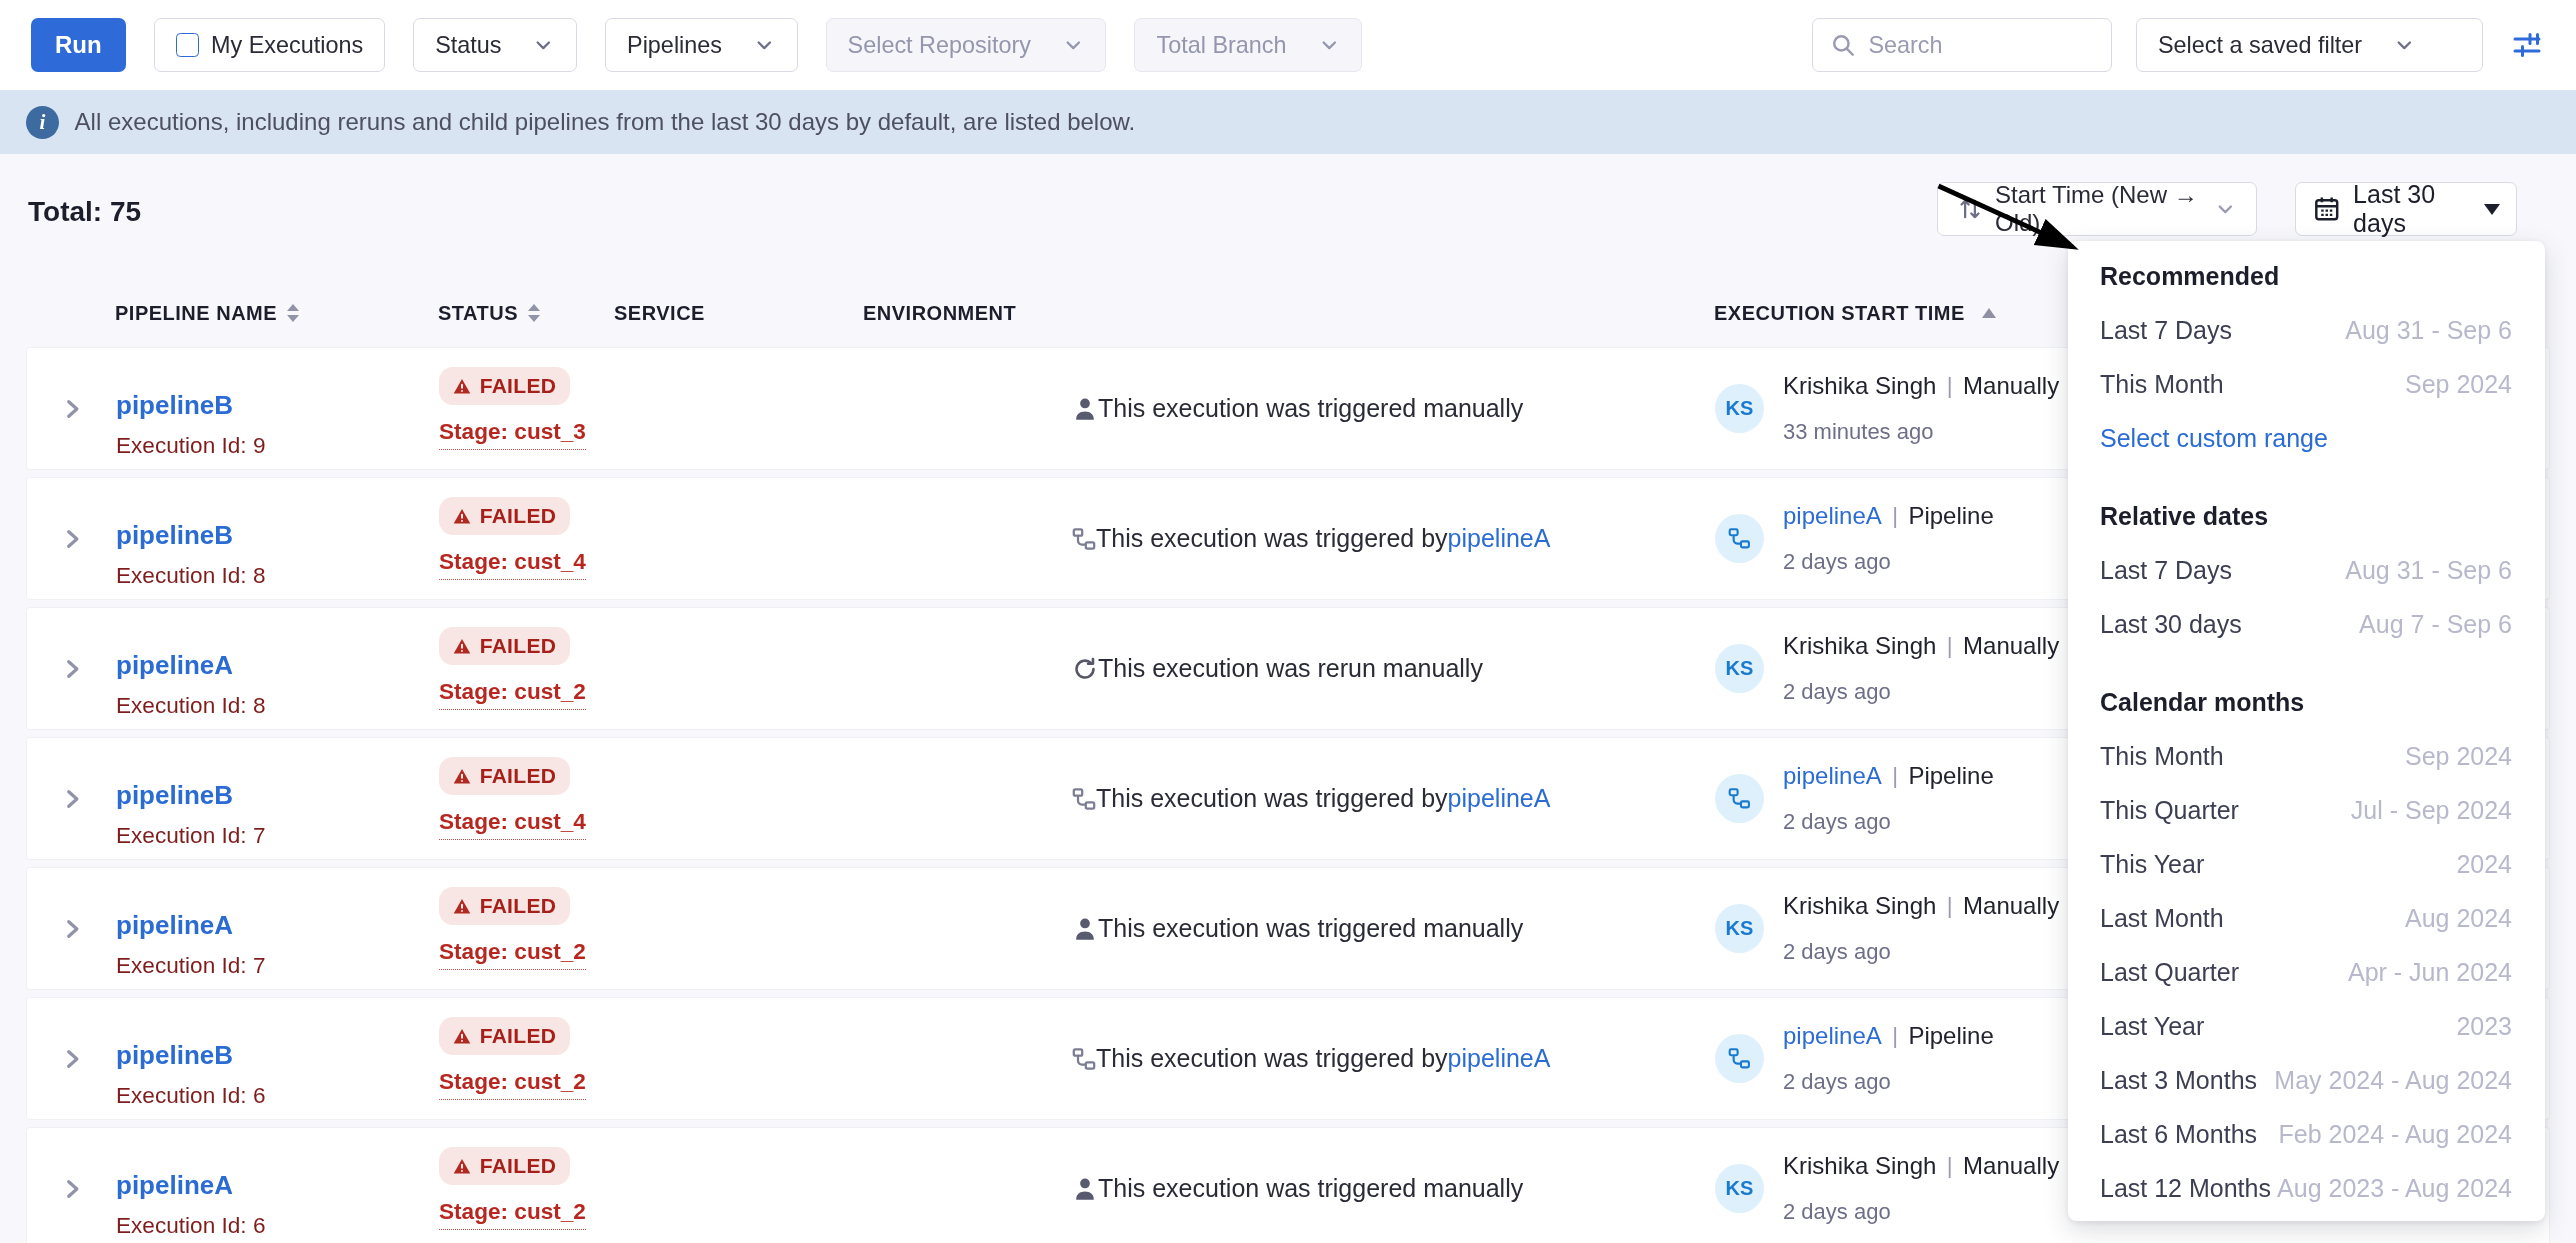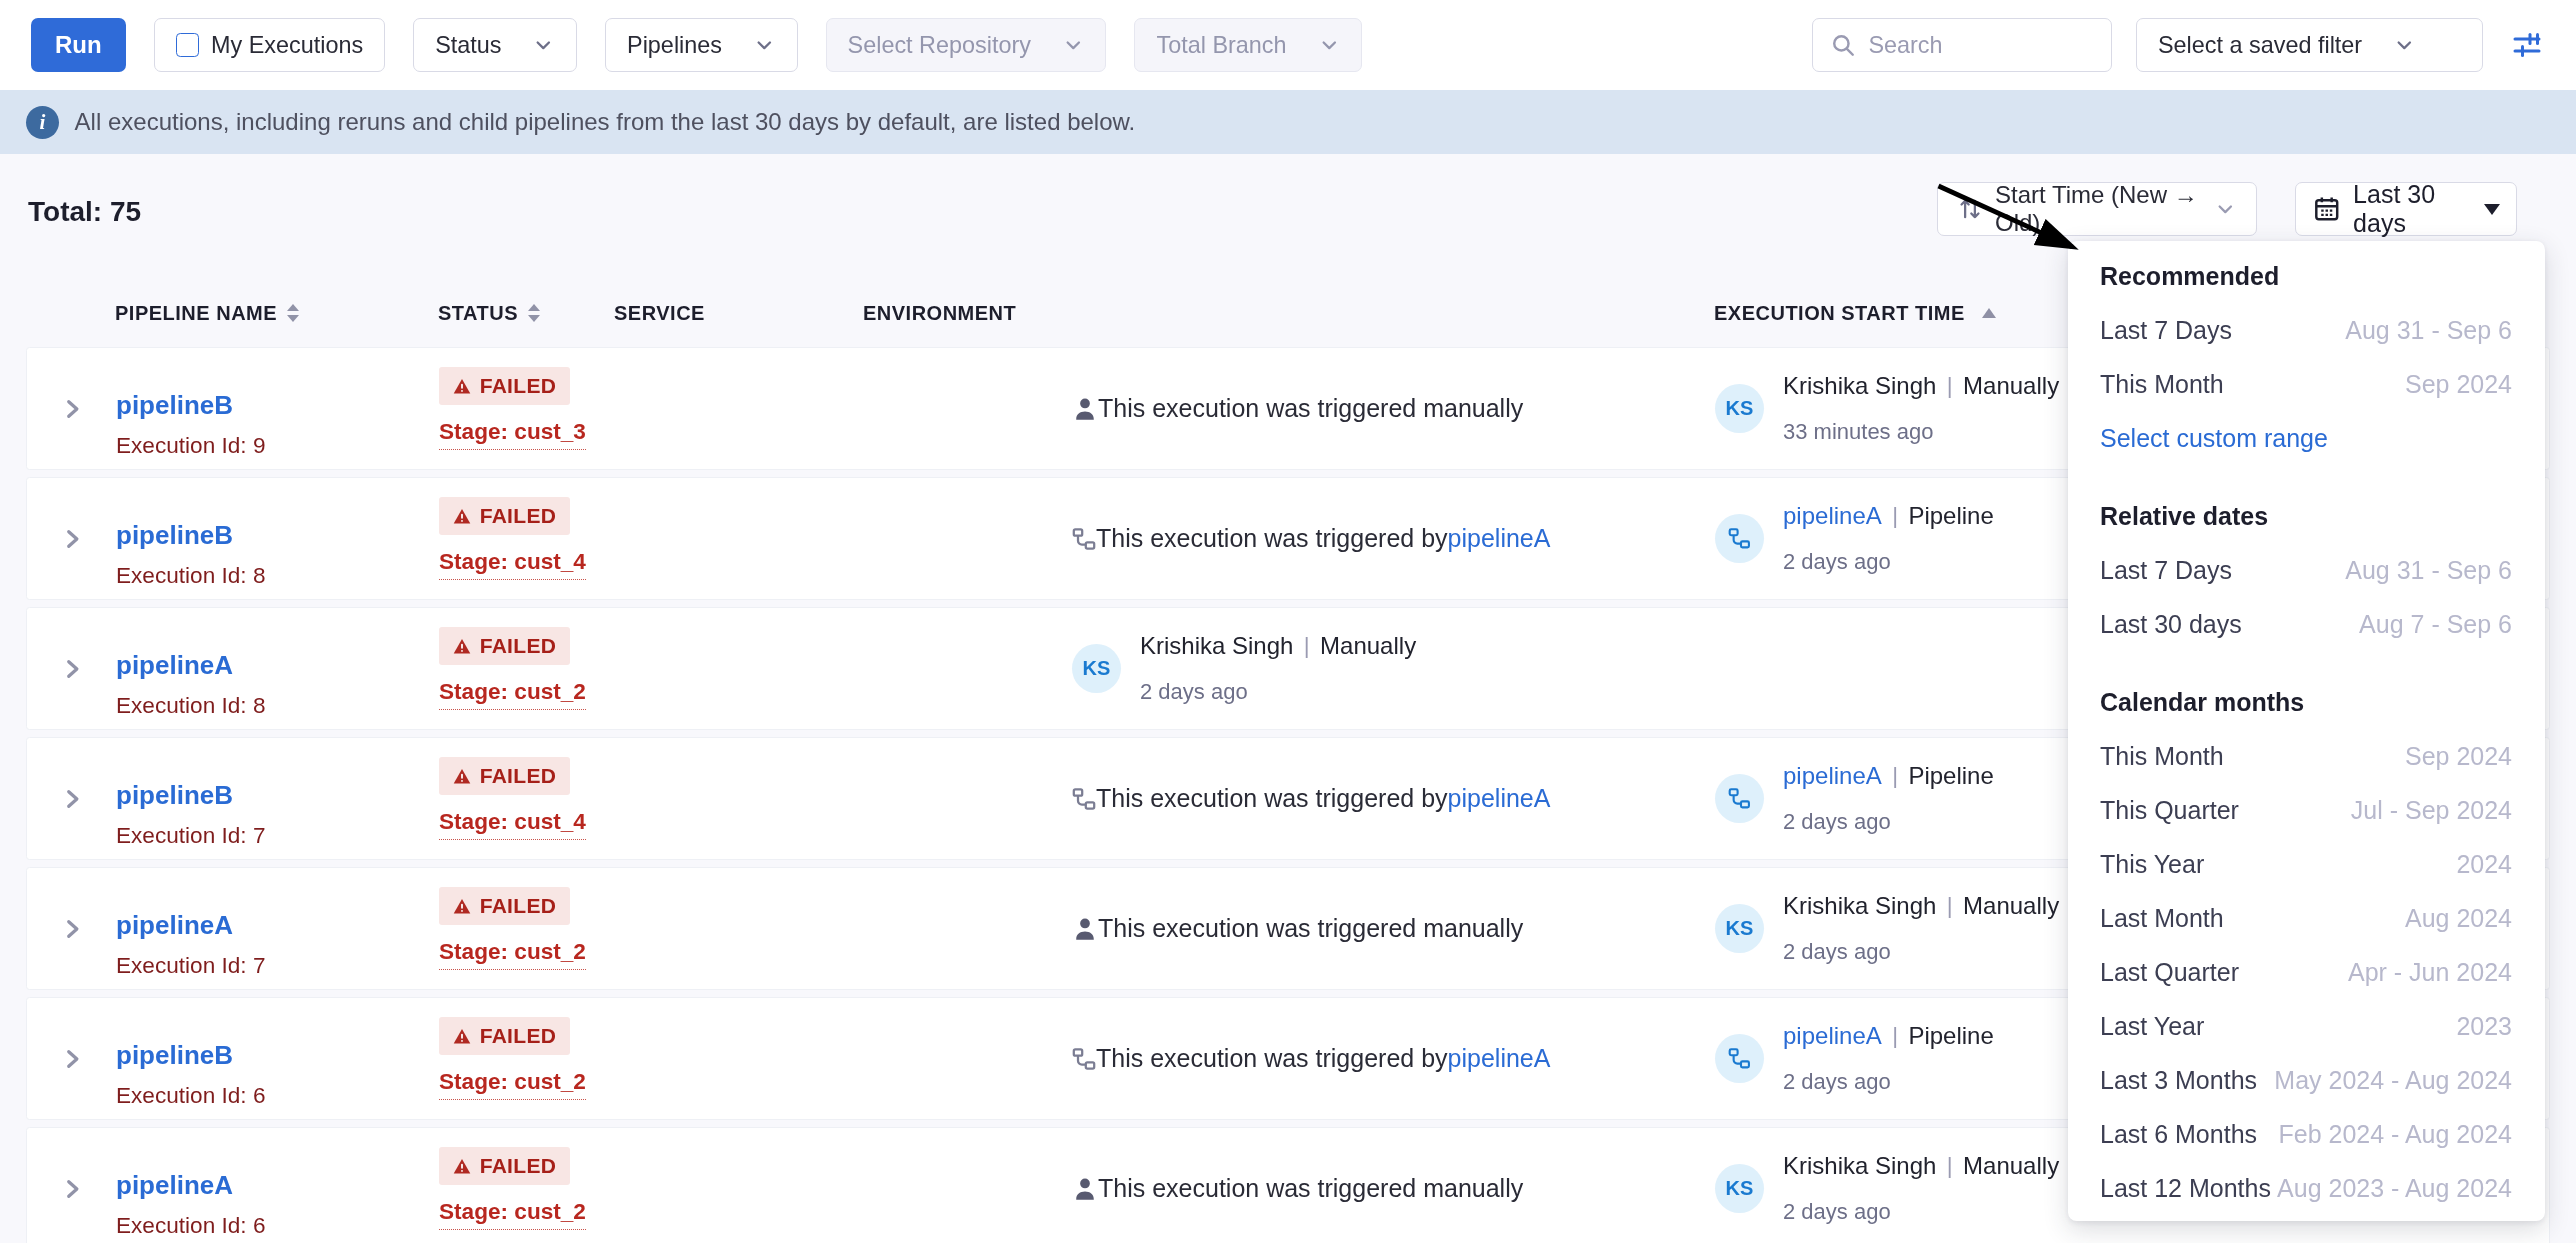--- a/index.html
+++ b/index.html
@@ -83,21 +83,21 @@
   .tri-asc { width:0;height:0;border-left:7.8px solid transparent;border-right:7.8px solid transparent;border-bottom:10.4px solid #8f90a5; margin-left:7px; }
   .rows { position:absolute; left:26px; right:26px; top:347px; display:flex; flex-direction:column; gap:7px; }
   .row {
     background:#fff; border:0.9px solid #eef0f5; border-radius:3.5px; height:123px; cursor:pointer;
   }
   .expander { display:flex; justify-content:center; }
   .pipeline-name { font-size:26px; font-weight:600; color:#2a6bd4; text-decoration:none; display:block;margin-top:32px; }
   .exec-id { font-size:22.6px; color:#7f1d1d; margin-top:12px; }
   .badge {
     display:inline-flex; align-items:center; gap:8.7px; background:#f8e6e4; color:#a62019;
-    font-size:21px; font-weight:700; letter-spacing:0.3px; border-radius:3px; padding:7px 14px;
+    font-size:21px; font-weight:700; letter-spacing:0.3px; border-radius:14px; padding:7px 14px;
   }
   .stage {
     display:inline-block; margin-top:14px; font-size:22.6px; font-weight:600; color:#b8271f;
     border-bottom:1.7px dotted #c9534b; padding-bottom:3.5px;
   }
   .trigger-cell { display:flex; align-items:center; font-size:25px; color:#2a2b36; }
   .trigger-cell .link, .start-line .link { color:#2a6bd4; text-decoration:none; }
   .start-cell { display:flex; align-items:center; gap:19px; }
   .avatar {
     width:49px; height:49px; border-radius:50%; background:#def0fb; color:#1a7ad0;
@@ -416,20 +416,33 @@
             </svg>
         </span>
         <span>FAILED</span>
       </span>
       <div>
         <span class="stage">Stage: cust_2</span>
       </div>
     </div>
     <div></div>
     <div></div>
+    <div class="trigger-cell">
+
+      <span class="icon">
+        <svg width="26" height="26" viewBox="0 0 16 16">
+            <g stroke="#555666" stroke-width="1.6" fill="none" stroke-linecap="round">
+          <path d="M13.2 8A5.2 5.2 0 1 1 11.6 4.3"></path>
+              <path d="M12.9 1.8v3h-3" stroke-linejoin="round"></path>
+            </g>
+          </svg>
+      </span>
+      <span>This execution was rerun manually</span>
+
+    </div>
     <div class="start-cell">
       <span class="avatar">KS</span>
 
       <div>
         <div class="start-line">
 
           <span>Krishika Singh</span>
           <span class="start-sep">|</span>
           <span>Manually</span>
         </div>

